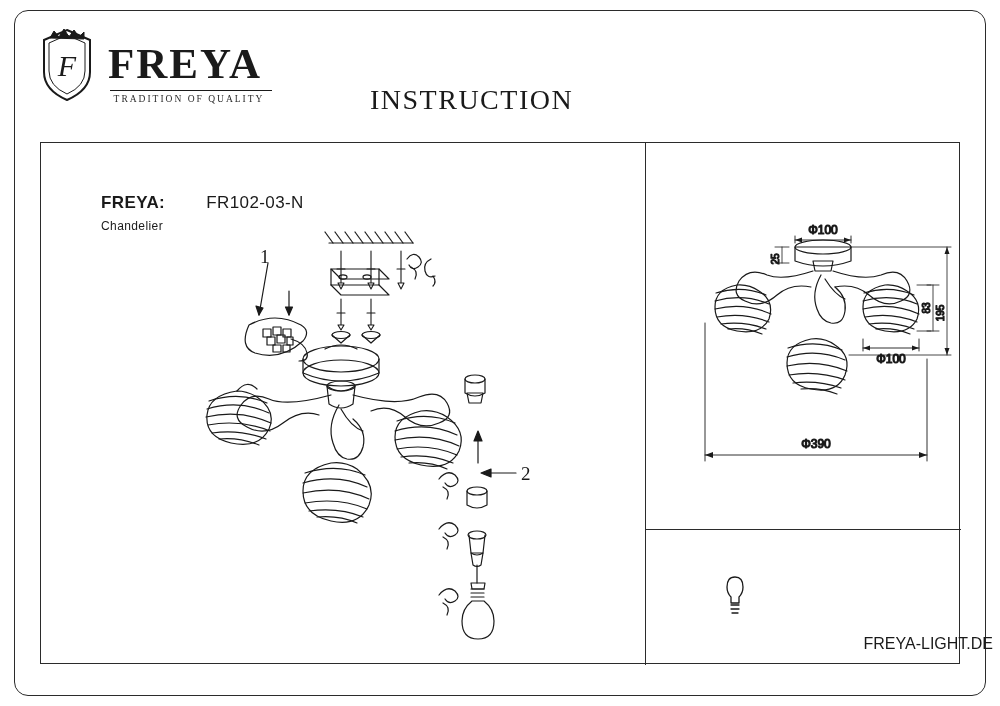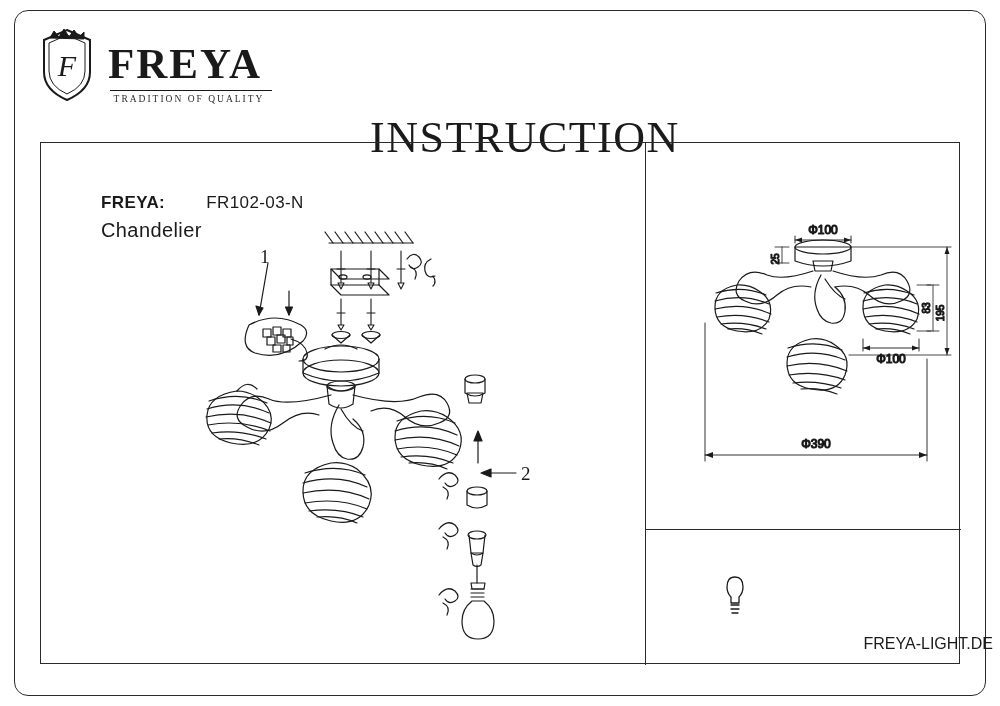--- a/index.html
+++ b/index.html
@@ -76,24 +76,23 @@
     color: #2b2b2b;
     text-transform: uppercase;
     width: 162px;
     text-align: center;
   }
   .instruction-title {
     position: absolute;
     left: 330px;
     top: 60px;
     font-family: "Liberation Serif", serif;
-    font-size: 44px;
+    font-size: 28px;
     letter-spacing: 1.5px;
     color: #1a1a1a;
-    margin-top: 28px;
   }
   
   .content-frame {
     position: absolute;
     left: 40px;
     top: 142px;
     width: 920px;
     height: 522px;
     border: 1px solid #2b2b2b;
     box-sizing: border-box;
@@ -121,21 +120,21 @@
     top: 50px;
     font-size: 17px;
     letter-spacing: 0.4px;
   }
   .model-label { font-weight: 700; }
   .model-value { font-weight: 400; padding-left: 36px; }
   .product-type {
     position: absolute;
     left: 60px;
     top: 76px;
-    font-size: 20px;
+    font-size: 12px;
     letter-spacing: 0.4px;
   }
   .callout {
     position: absolute;
     font-size: 19px;
     font-family: "Liberation Serif", serif;
   }
   .callout-1 { left: 219px; top: 103px; }
   .callout-2 { left: 480px; top: 320px; }
   .website-inner {

